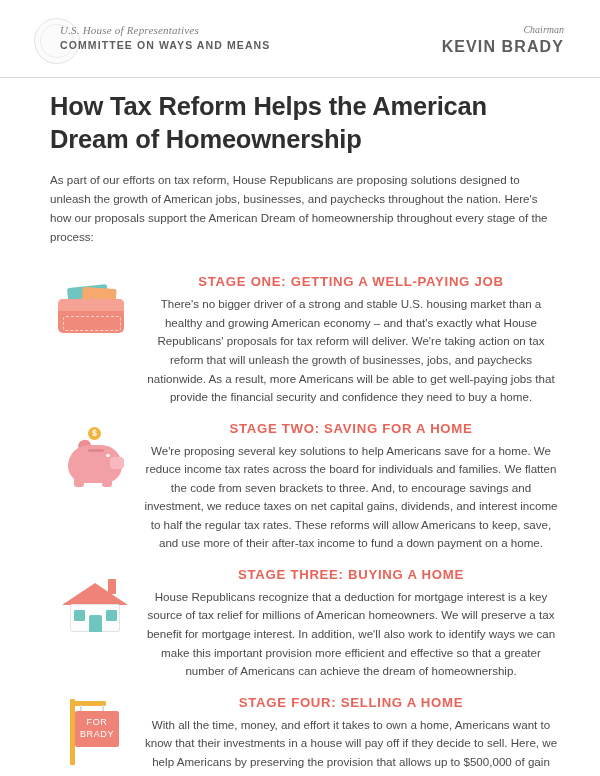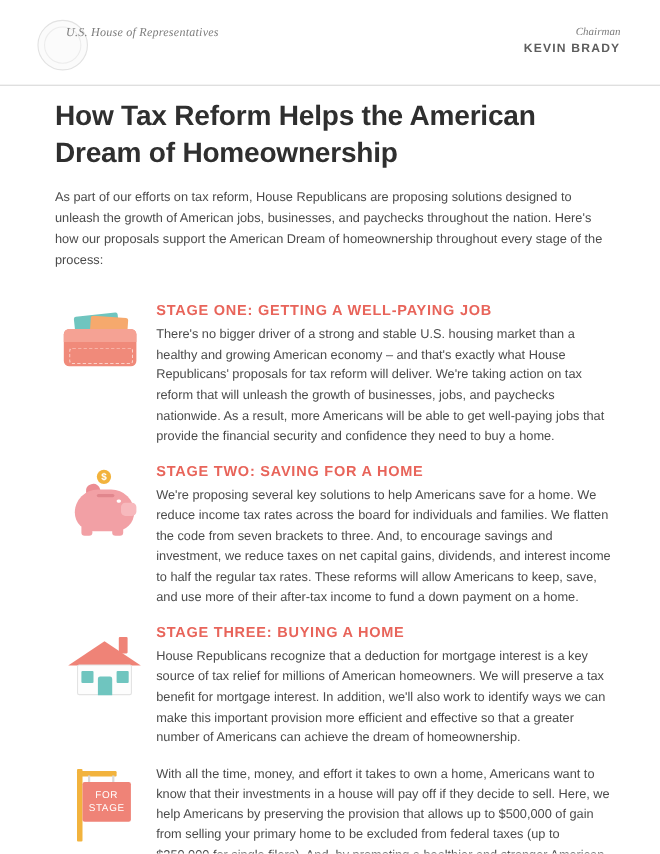--- a/index.html
+++ b/index.html
@@ -74,21 +74,21 @@
     top: 24px;
     text-align: right;
   }
   .header-right .line1 {
     font-family: "Liberation Serif", serif;
     font-style: italic;
     font-size: 10px;
     color: #7d7d7d;
   }
   .header-right .line2 {
-    font-size: 11px;
+    font-size: 16px;
     font-weight: bold;
     color: #5d5d5d;
     letter-spacing: 1.1px;
     margin-top: 3px;
   }
 
   
   .title-wrap {
     margin: 12px 36px 0 50px;
   }
@@ -118,20 +118,21 @@
   }
   .stage-icon {
     width: 92px;
     min-width: 92px;
     height: 86px;
     position: relative;
   }
   .stage-body {
     flex: 1;
     padding-top: 2px;
+    text-align: center;
   }
   .stage-heading {
     color: #e8645a;
     font-size: 13.2px;
     font-weight: bold;
     letter-spacing: 0.7px;
     margin-bottom: 6px;
   }
   .stage-text {
     font-size: 11.6px;
@@ -417,20 +418,21 @@
 <body>
 
 <div class="page">
 
   <div class="header">
     <div class="seal">
       <div class="seal-inner"></div>
     </div>
     <div class="header-left">
       <div class="line1">U.S. House of Representatives</div>
+      <div class="line2">COMMITTEE ON WAYS AND MEANS</div>
     </div>
     <div class="header-right">
       <div class="line1">Chairman</div>
       <div class="line2">KEVIN BRADY</div>
     </div>
   </div>
 
   <div class="title-wrap">
     <div class="title">How Tax Reform Helps the American Dream of Homeownership</div>
   </div>
@@ -493,25 +495,26 @@
 
     <div class="stage">
       <div class="stage-icon">
         <div class="sign">
           <div class="post"></div>
           <div class="arm"></div>
           <div class="hook1"></div>
           <div class="hook2"></div>
           <div class="board">
             <div>FOR</div>
-            <div>STAGE</div>
+            <div>BRADY</div>
           </div>
         </div>
       </div>
       <div class="stage-body">
+        <div class="stage-heading">STAGE FOUR: SELLING A HOME</div>
         <div class="stage-text">With all the time, money, and effort it takes to own a home, Americans want to know that their investments in a house will pay off if they decide to sell. Here, we help Americans by preserving the provision that allows up to $500,000 of gain from selling your primary home to be excluded from federal taxes (up to $250,000 for single filers). And, by promoting a healthier and stronger American economy for the long term, our Blueprint will help home values and potential gains grow now and into the future.</div>
       </div>
     </div>
 
   </div>
 
 
 </div>
 
 </body></html>

